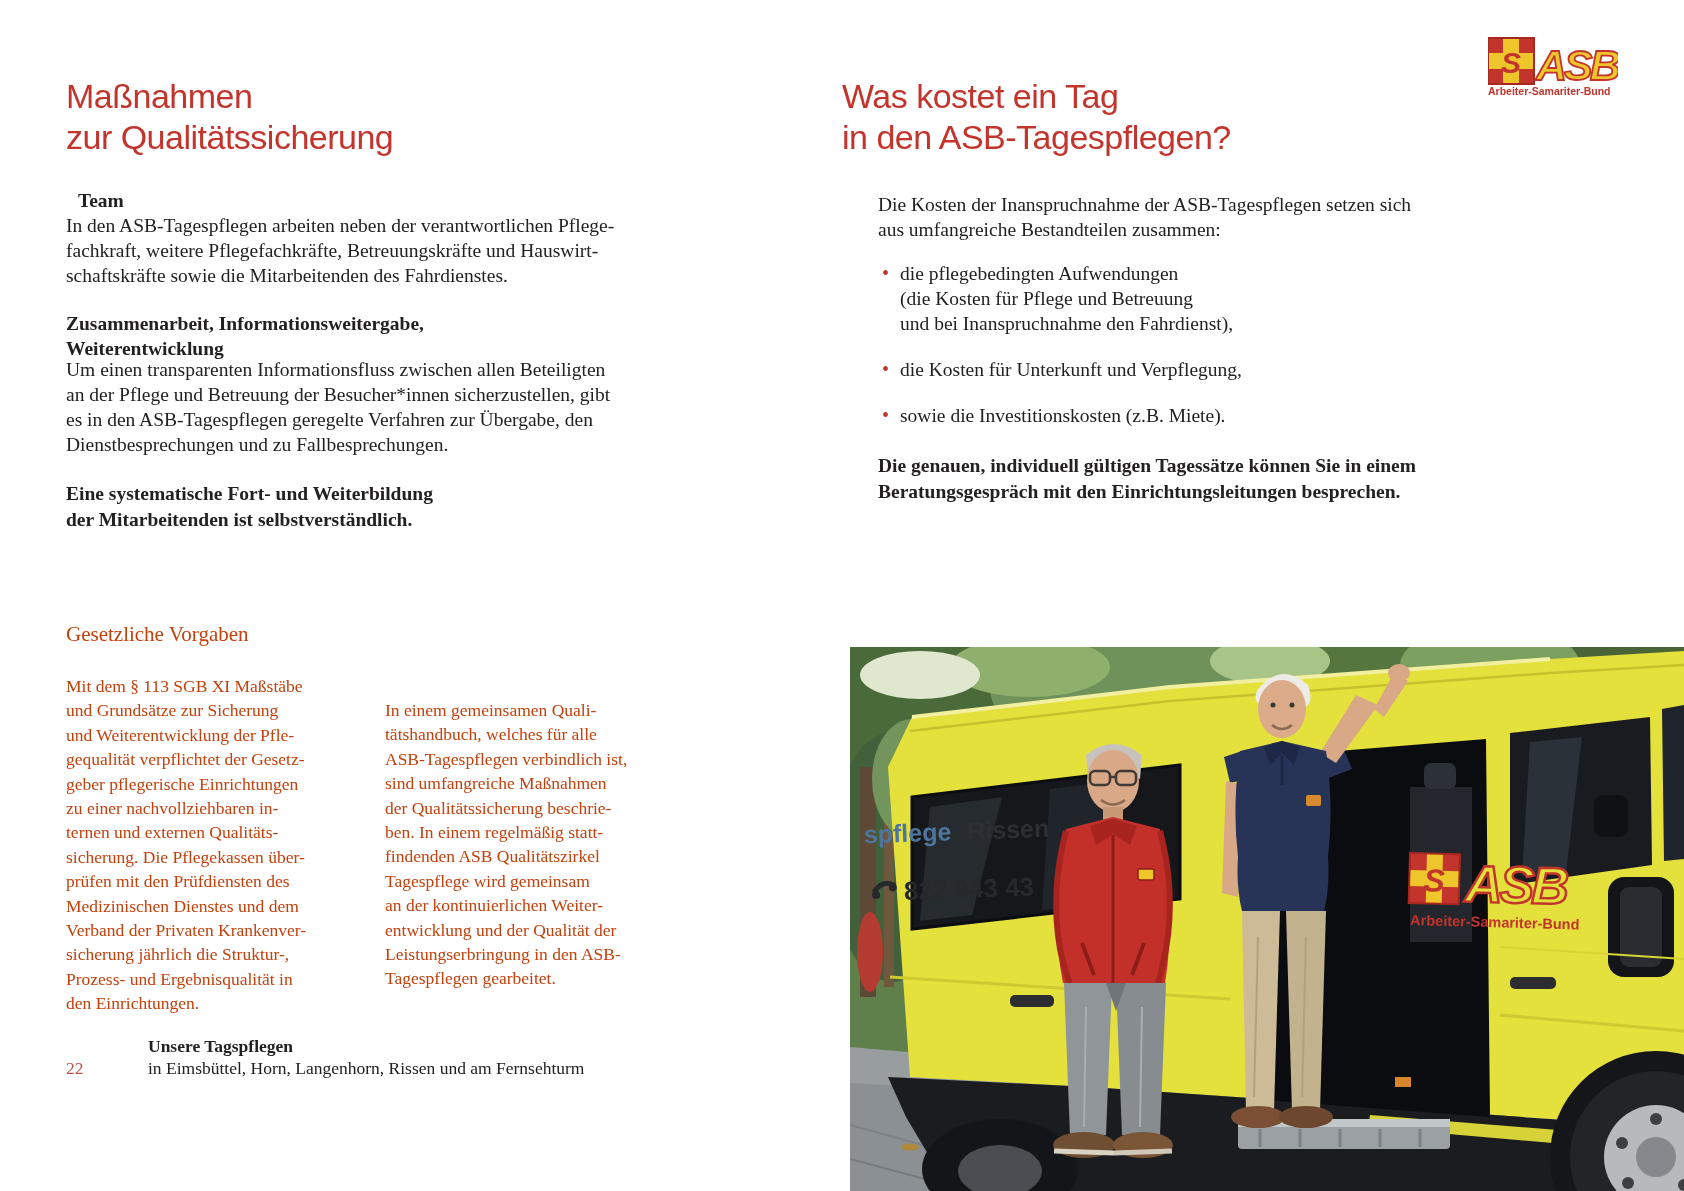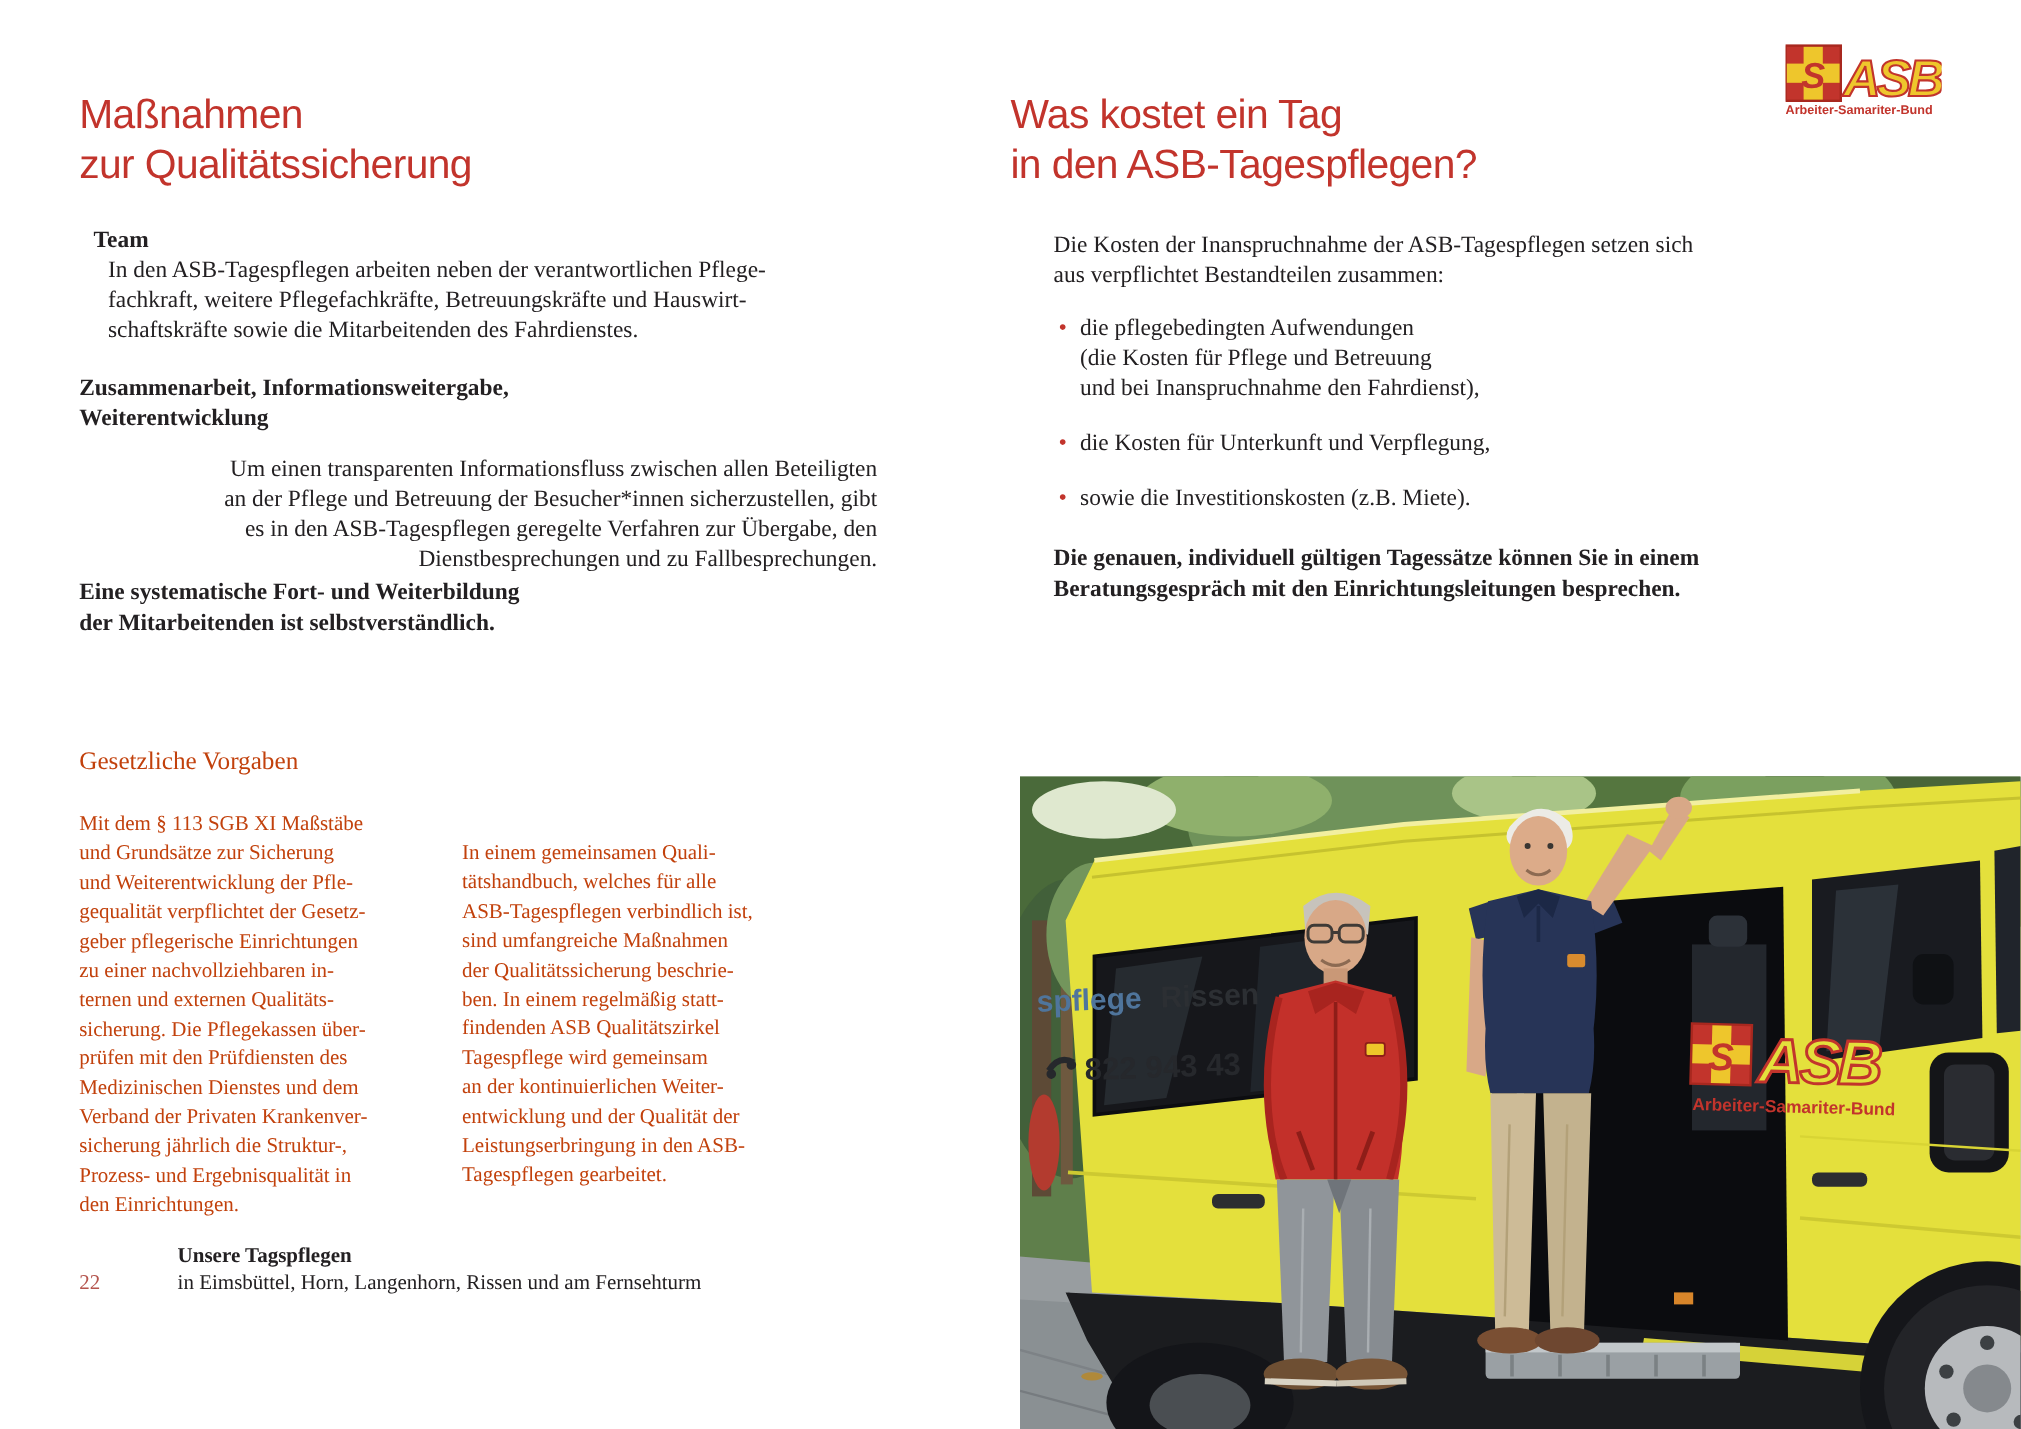--- a/index.html
+++ b/index.html
@@ -13,23 +13,23 @@
   .red-heading{
     font-family:"Liberation Sans",sans-serif;font-weight:normal;color:#c2342c;
     font-size:34px;line-height:1.21;letter-spacing:-0.5px;white-space:pre-line;
   }
   #lp-heading{left:66px;top:76px;}
   #rp-heading{left:830px;top:76px;margin-left:12px;}
   
   .serif-title{font-size:19.5px;font-weight:bold;line-height:25px;white-space:pre-line;}
   .serif-body{font-size:19.5px;line-height:25px;white-space:pre-line;}
   #lp-s1-title{left:66px;top:188px;margin-left:12px;}
-  #lp-s1-body{left:66px;top:213px;width:665px;margin-left:24px;}
+  #lp-s1-body{left:66px;top:213px;width:665px;}
   #lp-s2-title{left:66px;top:311px;}
-  #lp-s2-body{left:66px;top:379px;width:665px;text-align:right;}
+  #lp-s2-body{left:66px;top:357px;width:665px;}
   #lp-emphasis{left:66px;top:481px;font-size:19.5px;font-weight:bold;line-height:25.5px;white-space:pre-line;}
   
   .gray-sans{font-family:Liberation Serif, serif;color:#c2410c;}
   #lp-legal-heading{left:66px;top:622px;font-size:21px;}
   .legal-col{font-size:17.5px;line-height:24.4px;white-space:pre-line;}
   #lp-col1{left:66px;top:674px;width:310px;}
   #lp-col2{left:385px;top:698px;width:310px;}
   
   #lp-footer-num{left:66px;top:1058px;font-size:17.5px;color:#b5554e;}
   #lp-footer-title{left:148px;top:1036px;font-size:17.5px;font-weight:bold;}
@@ -115,21 +115,21 @@
         <rect x="15" y="2" width="16" height="46" fill="#eec62c"></rect>
         <rect x="0" y="2" width="46" height="46" fill="none" stroke="#a8281f" stroke-width="2"></rect>
         <text x="23" y="37" text-anchor="middle" font-size="30" font-style="italic" font-weight="bold" fill="#c2342c">S</text>
       </g>
       <text x="48" y="44" font-size="43" font-style="italic" font-weight="bold" fill="#eec62c" stroke="#c2342c" stroke-width="1.8" letter-spacing="-3">ASB</text>
       <text x="0" y="59" font-size="10.5" font-weight="bold" fill="#c2342c">Arbeiter-Samariter-Bund</text>
     </svg>
   </div>
 
   <div class="abs serif-body" id="rp-intro">Die Kosten der Inanspruchnahme der ASB-Tagespflegen setzen sich
-aus verpflichtet Bestandteilen zusammen:</div>
+aus umfangreiche Bestandteilen zusammen:</div>
 
   <div class="abs bullet-row" id="rp-b1">
     <span class="serif-body pre">die pflegebedingten Aufwendungen
 (die Kosten für Pflege und Betreuung
 und bei Inanspruchnahme den Fahrdienst),</span>
   </div>
   <div class="abs bullet-row" id="rp-b2">
     <span class="serif-body pre">die Kosten für Unterkunft und Verpflegung,</span>
   </div>
   <div class="abs bullet-row" id="rp-b3">

